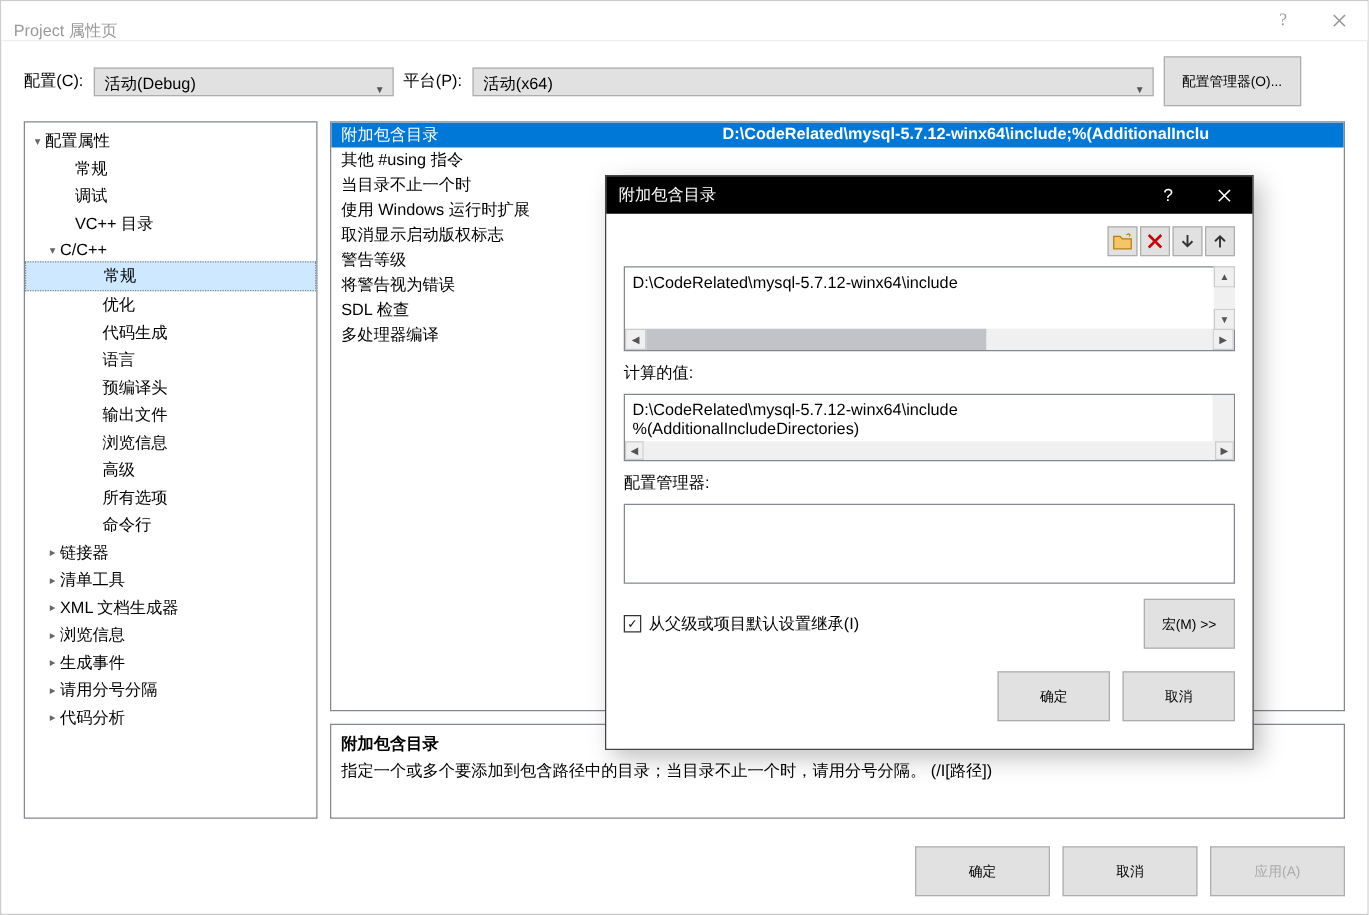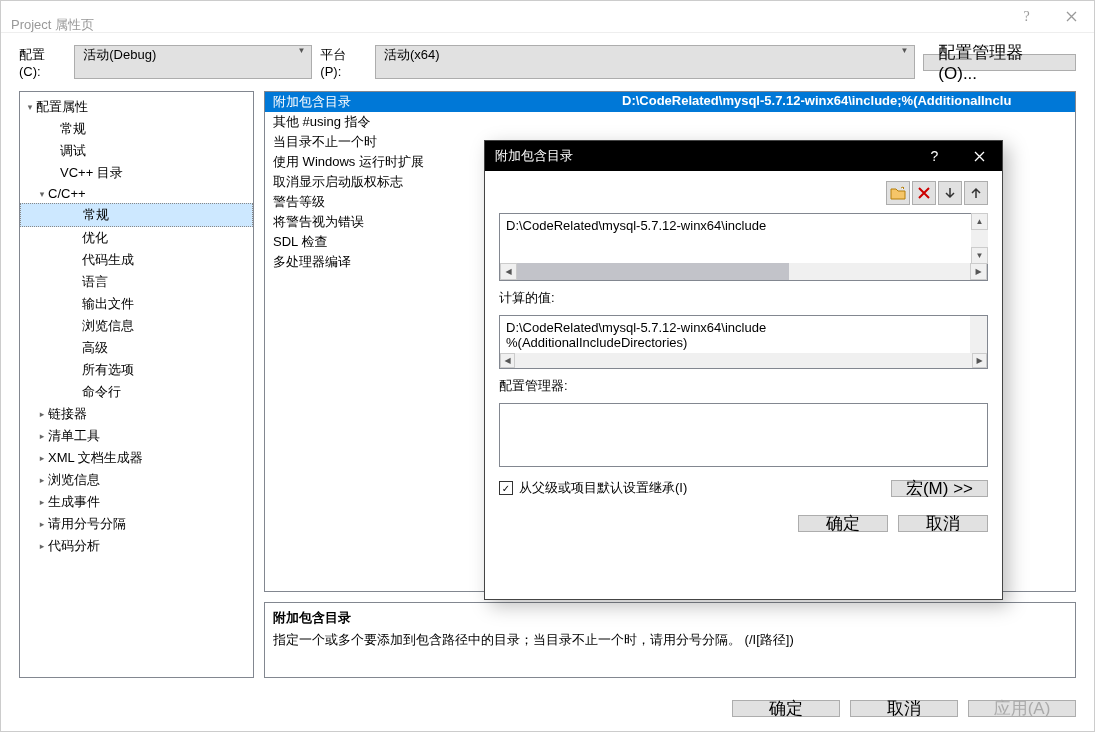--- a/index.html
+++ b/index.html
@@ -7,46 +7,46 @@
 
 .window { width: 1095px; height: 732px; border: 1px solid #ccc; display: flex; flex-direction: column; }
 .titlebar { height: 32px; display: flex; align-items: center; padding: 0 0 0 10px; background: #fff; border-bottom: 1px solid #eee; }
 .titlebar-title { font-size: 13px; color: #999; flex: 1; margin-top: 16px; }
 .titlebar-btns { display: flex; }
 .titlebar-btn { width: 45px; height: 32px; display: flex; align-items: center; justify-content: center; color: #999; font-size: 14px; }
 .titlebar-help { font-family: serif; }
 
 .toolbar { padding: 12px 18px; display: flex; align-items: center; gap: 8px; }
 .toolbar-label { color: #000; font-size: 13px; }
-.combo { height: 34px; border: 1px solid #adadad; background: #e1e1e1; display: flex; align-items: flex-start; padding: 0 8px; font-size: 13px; position: relative; }
+.combo { height: 23px; border: 1px solid #adadad; background: #e1e1e1; display: flex; align-items: flex-end; padding: 0 8px; font-size: 13px; position: relative; }
 .combo.c1 { width: 240px; }
 .combo.c2 { width: 545px; }
 .combo-arrow { position: absolute; right: 6px; font-size: 8px; color: #555; }
-.btn { height: 17px; border: 1px solid #adadad; background: #e1e1e1; padding: 0 14px; font-size: 17px; display: flex; align-items: center; justify-content: center; }
+.btn { height: 40px; border: 1px solid #adadad; background: #e1e1e1; padding: 0 14px; font-size: 11px; display: flex; align-items: center; justify-content: center; }
 .btn.disabled { color: #aaa; }
 
 .content { flex: 1; display: flex; flex-direction: column; padding: 0 18px 12px 18px; gap: 12px; min-height: 0; }
 .main-row { flex: 1; display: flex; gap: 10px; min-height: 0; }
 
 .tree { width: 235px; border: 1px solid #828790; overflow-y: auto; padding: 4px 0; background: #fff; }
 .tree-item { padding: 2px 0 2px 0; font-size: 13px; cursor: default; display: flex; align-items: center; }
 .tree-item.sel { background: #cde8ff; border: 1px dotted #888; }
 .tree-expand { display: inline-block; width: 12px; text-align: center; font-size: 9px; color: #666; }
 .tree-expand.blank { color: transparent; }
 .tree-indent-0 { padding-left: 4px; }
 .tree-indent-1 { padding-left: 28px; }
 .tree-indent-1b { padding-left: 16px; }
 .tree-indent-2 { padding-left: 50px; }
 
 .proppanel { flex: 1; display: flex; flex-direction: column; gap: 10px; min-width: 0; }
 .propgrid { flex: 1; border: 1px solid #828790; background: #fff; overflow: hidden; min-height: 0; }
 .prop-row { display: flex; font-size: 13px; padding: 1px 8px; }
 .prop-row.sel { background: #0078d7; color: #fff; }
 .prop-label { width: 305px; flex-shrink: 0; }
-.prop-value { font-weight: bold; white-space: nowrap; overflow: hidden; margin-left: 44px; }
+.prop-value { font-weight: bold; white-space: nowrap; overflow: hidden; }
 
 .descbox { border: 1px solid #828790; padding: 6px 8px; height: 76px; font-size: 13px; }
 .desc-title { font-weight: bold; margin-bottom: 4px; }
 
 .footer { padding: 10px 18px 14px; display: flex; justify-content: flex-end; gap: 10px; }
 .footer .btn { width: 108px; }
 
 
 .popup { position: absolute; left: 484px; top: 140px; width: 519px; height: 460px; background: #fff; border: 1px solid #444; box-shadow: 6px 6px 18px rgba(0,0,0,0.25); display: flex; flex-direction: column; }
 .popup-titlebar { height: 30px; background: #000; color: #fff; display: flex; align-items: center; padding: 0 0 0 10px; font-size: 13px; }
@@ -151,20 +151,24 @@
           <div class="tree-item tree-indent-2">
             <span class="tree-expand blank">▸</span>
             <span>代码生成</span>
           </div>
           <div class="tree-item tree-indent-2">
             <span class="tree-expand blank">▸</span>
             <span>语言</span>
           </div>
           <div class="tree-item tree-indent-2">
             <span class="tree-expand blank">▸</span>
+            <span>预编译头</span>
+          </div>
+          <div class="tree-item tree-indent-2">
+            <span class="tree-expand blank">▸</span>
             <span>输出文件</span>
           </div>
           <div class="tree-item tree-indent-2">
             <span class="tree-expand blank">▸</span>
             <span>浏览信息</span>
           </div>
           <div class="tree-item tree-indent-2">
             <span class="tree-expand blank">▸</span>
             <span>高级</span>
           </div>

